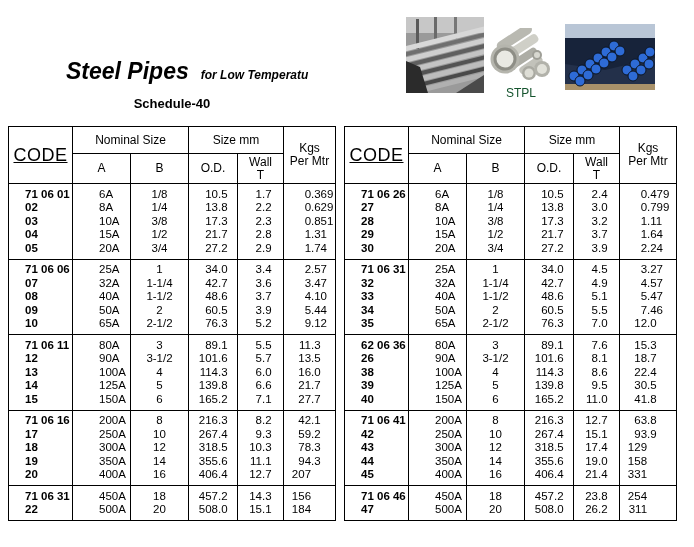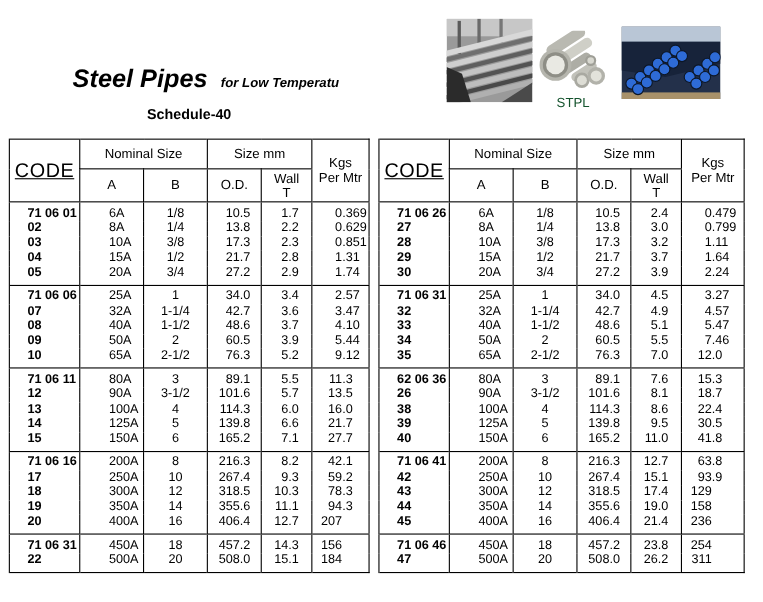--- a/index.html
+++ b/index.html
@@ -531,21 +531,21 @@
             <td class="c-od"><span class="ip ip3">355</span><span class="fp">.6</span></td>
             <td class="c-wall"><span class="ip ip2">19</span><span class="fp">.0</span></td>
             <td class="c-kgs"><span class="ip ip3">158</span><span class="fp"></span></td>
           </tr>
           <tr>
             <td class="c-code">45</td>
             <td class="c-a">400A</td>
             <td class="c-b">16</td>
             <td class="c-od"><span class="ip ip3">406</span><span class="fp">.4</span></td>
             <td class="c-wall"><span class="ip ip2">21</span><span class="fp">.4</span></td>
-            <td class="c-kgs"><span class="ip ip3">236</span><span class="fp"></span></td>
+            <td class="c-kgs"><span class="ip ip3">331</span><span class="fp"></span></td>
           </tr>
         </tbody>
         <tbody>
           <tr>
             <td class="c-code">71 06 46</td>
             <td class="c-a">450A</td>
             <td class="c-b">18</td>
             <td class="c-od"><span class="ip ip3">457</span><span class="fp">.2</span></td>
             <td class="c-wall"><span class="ip ip2">23</span><span class="fp">.8</span></td>
             <td class="c-kgs"><span class="ip ip3">254</span><span class="fp"></span></td>

